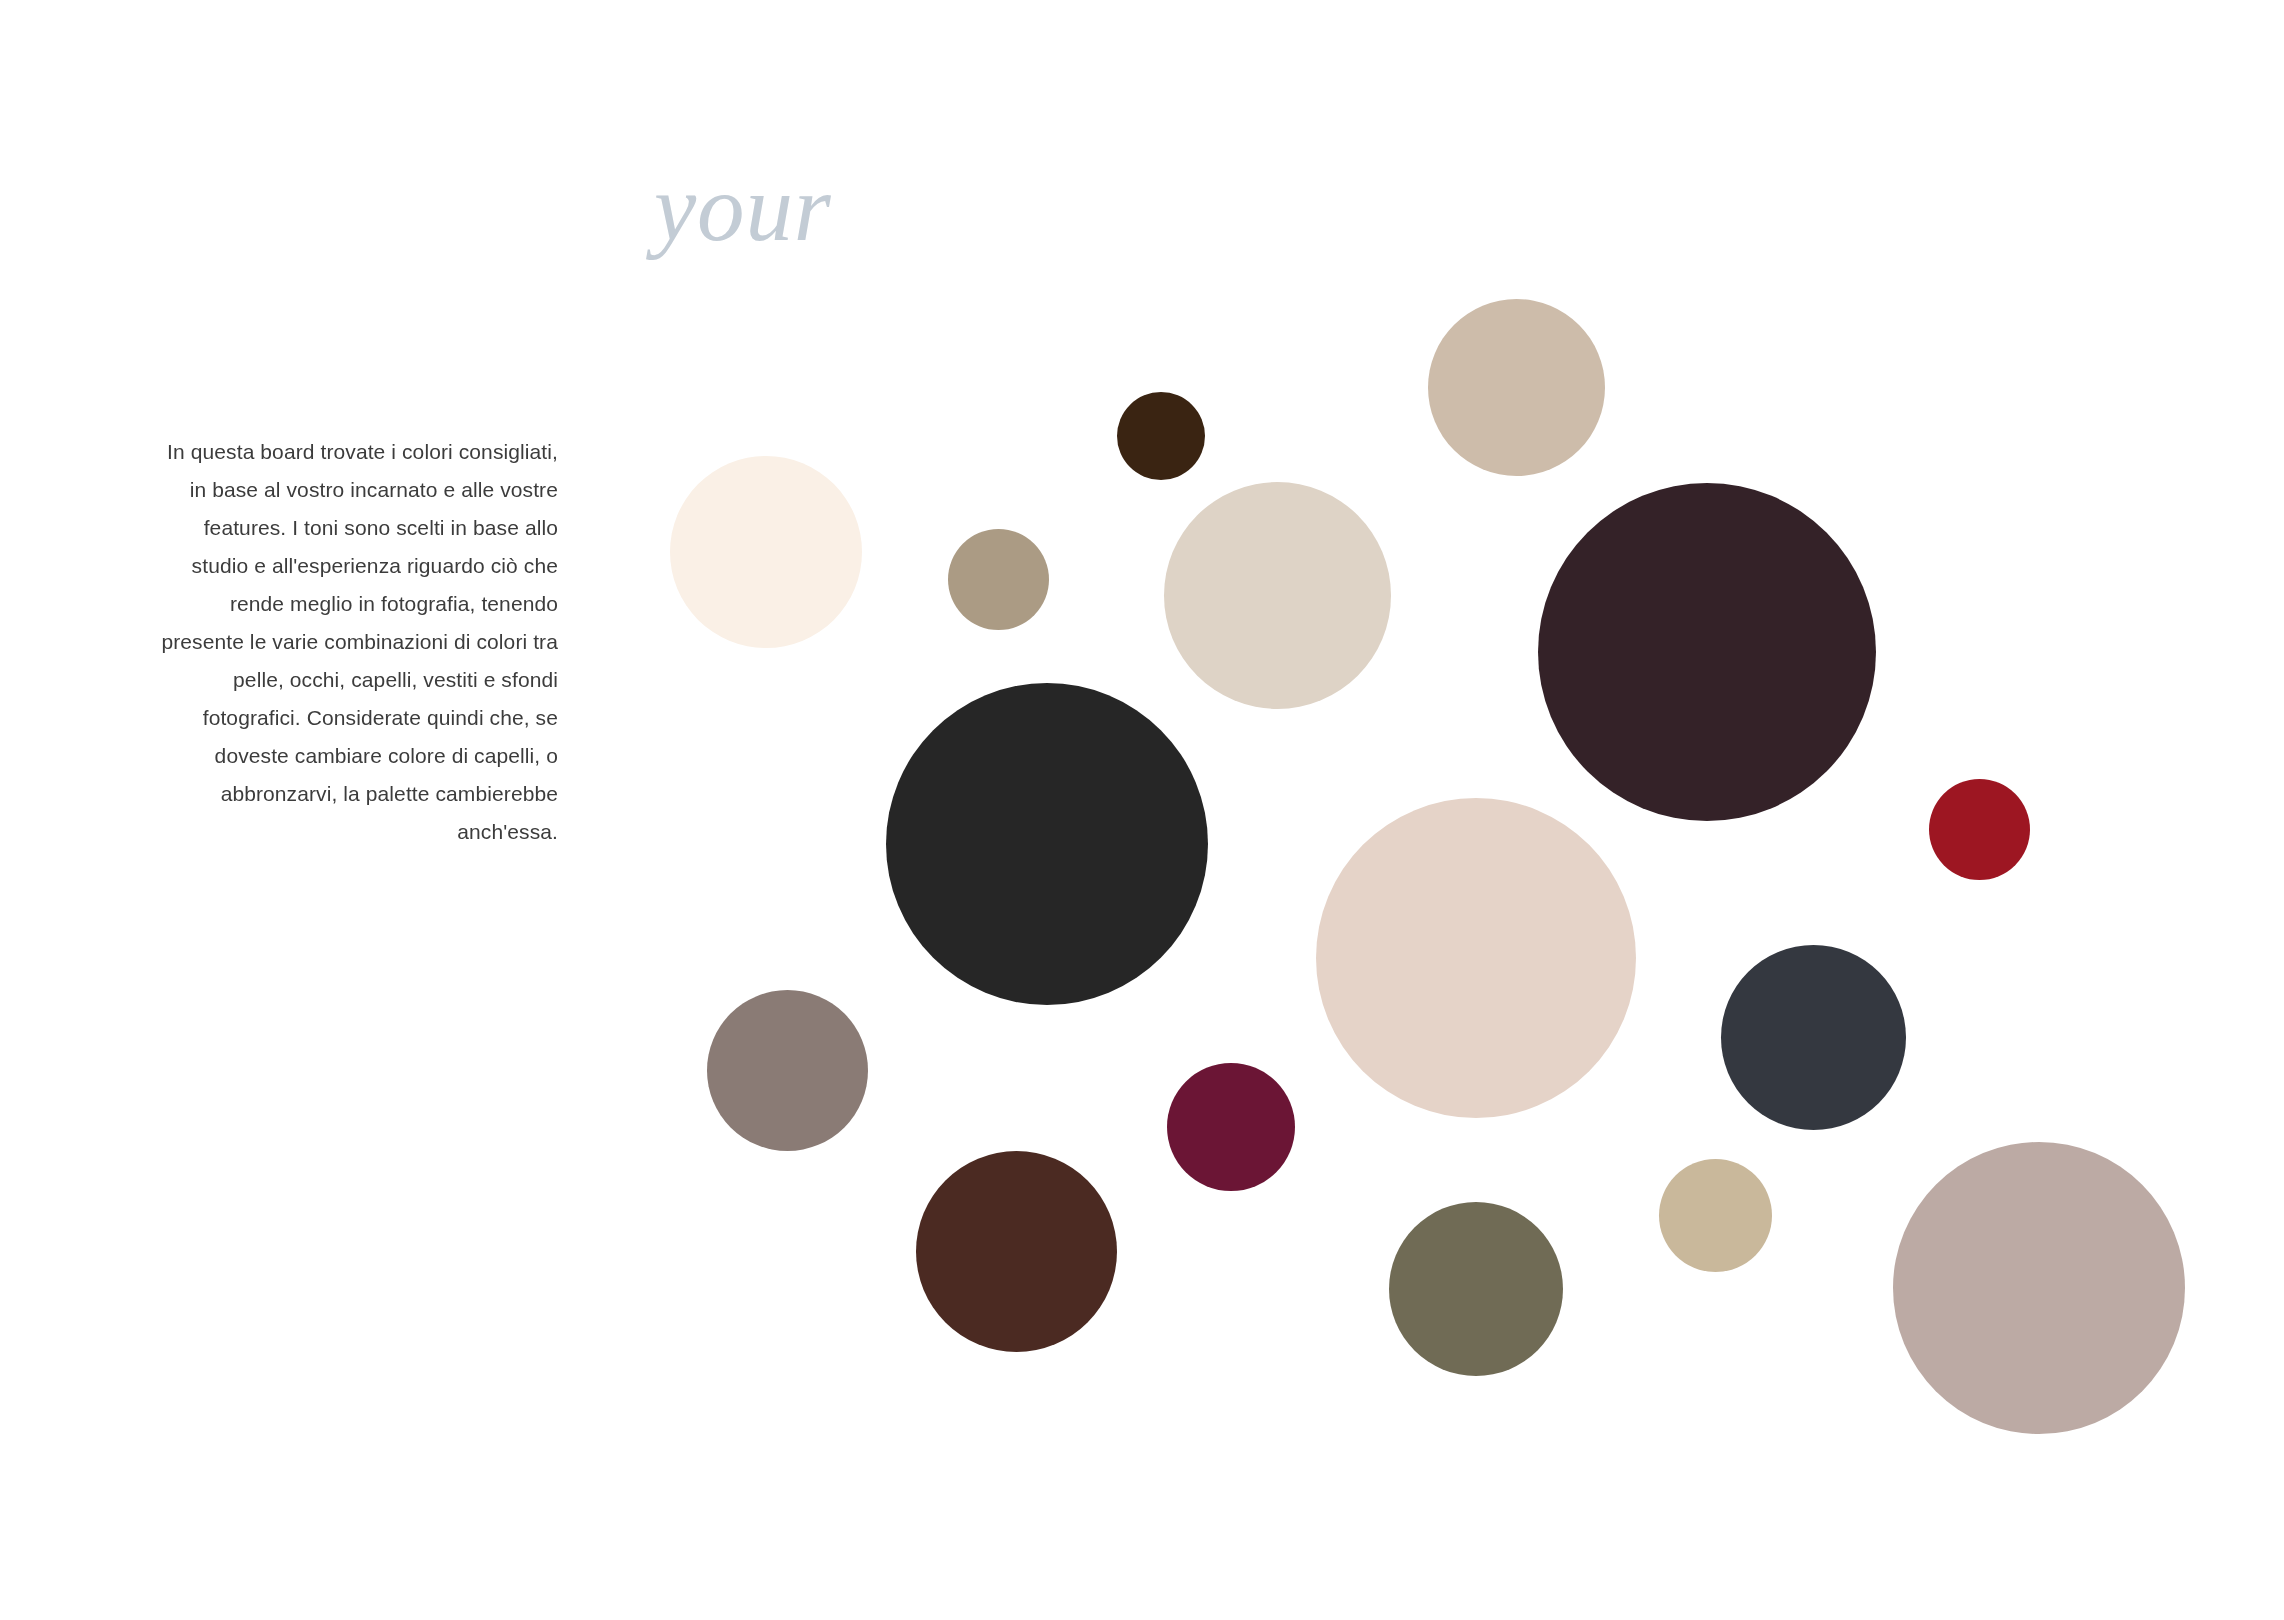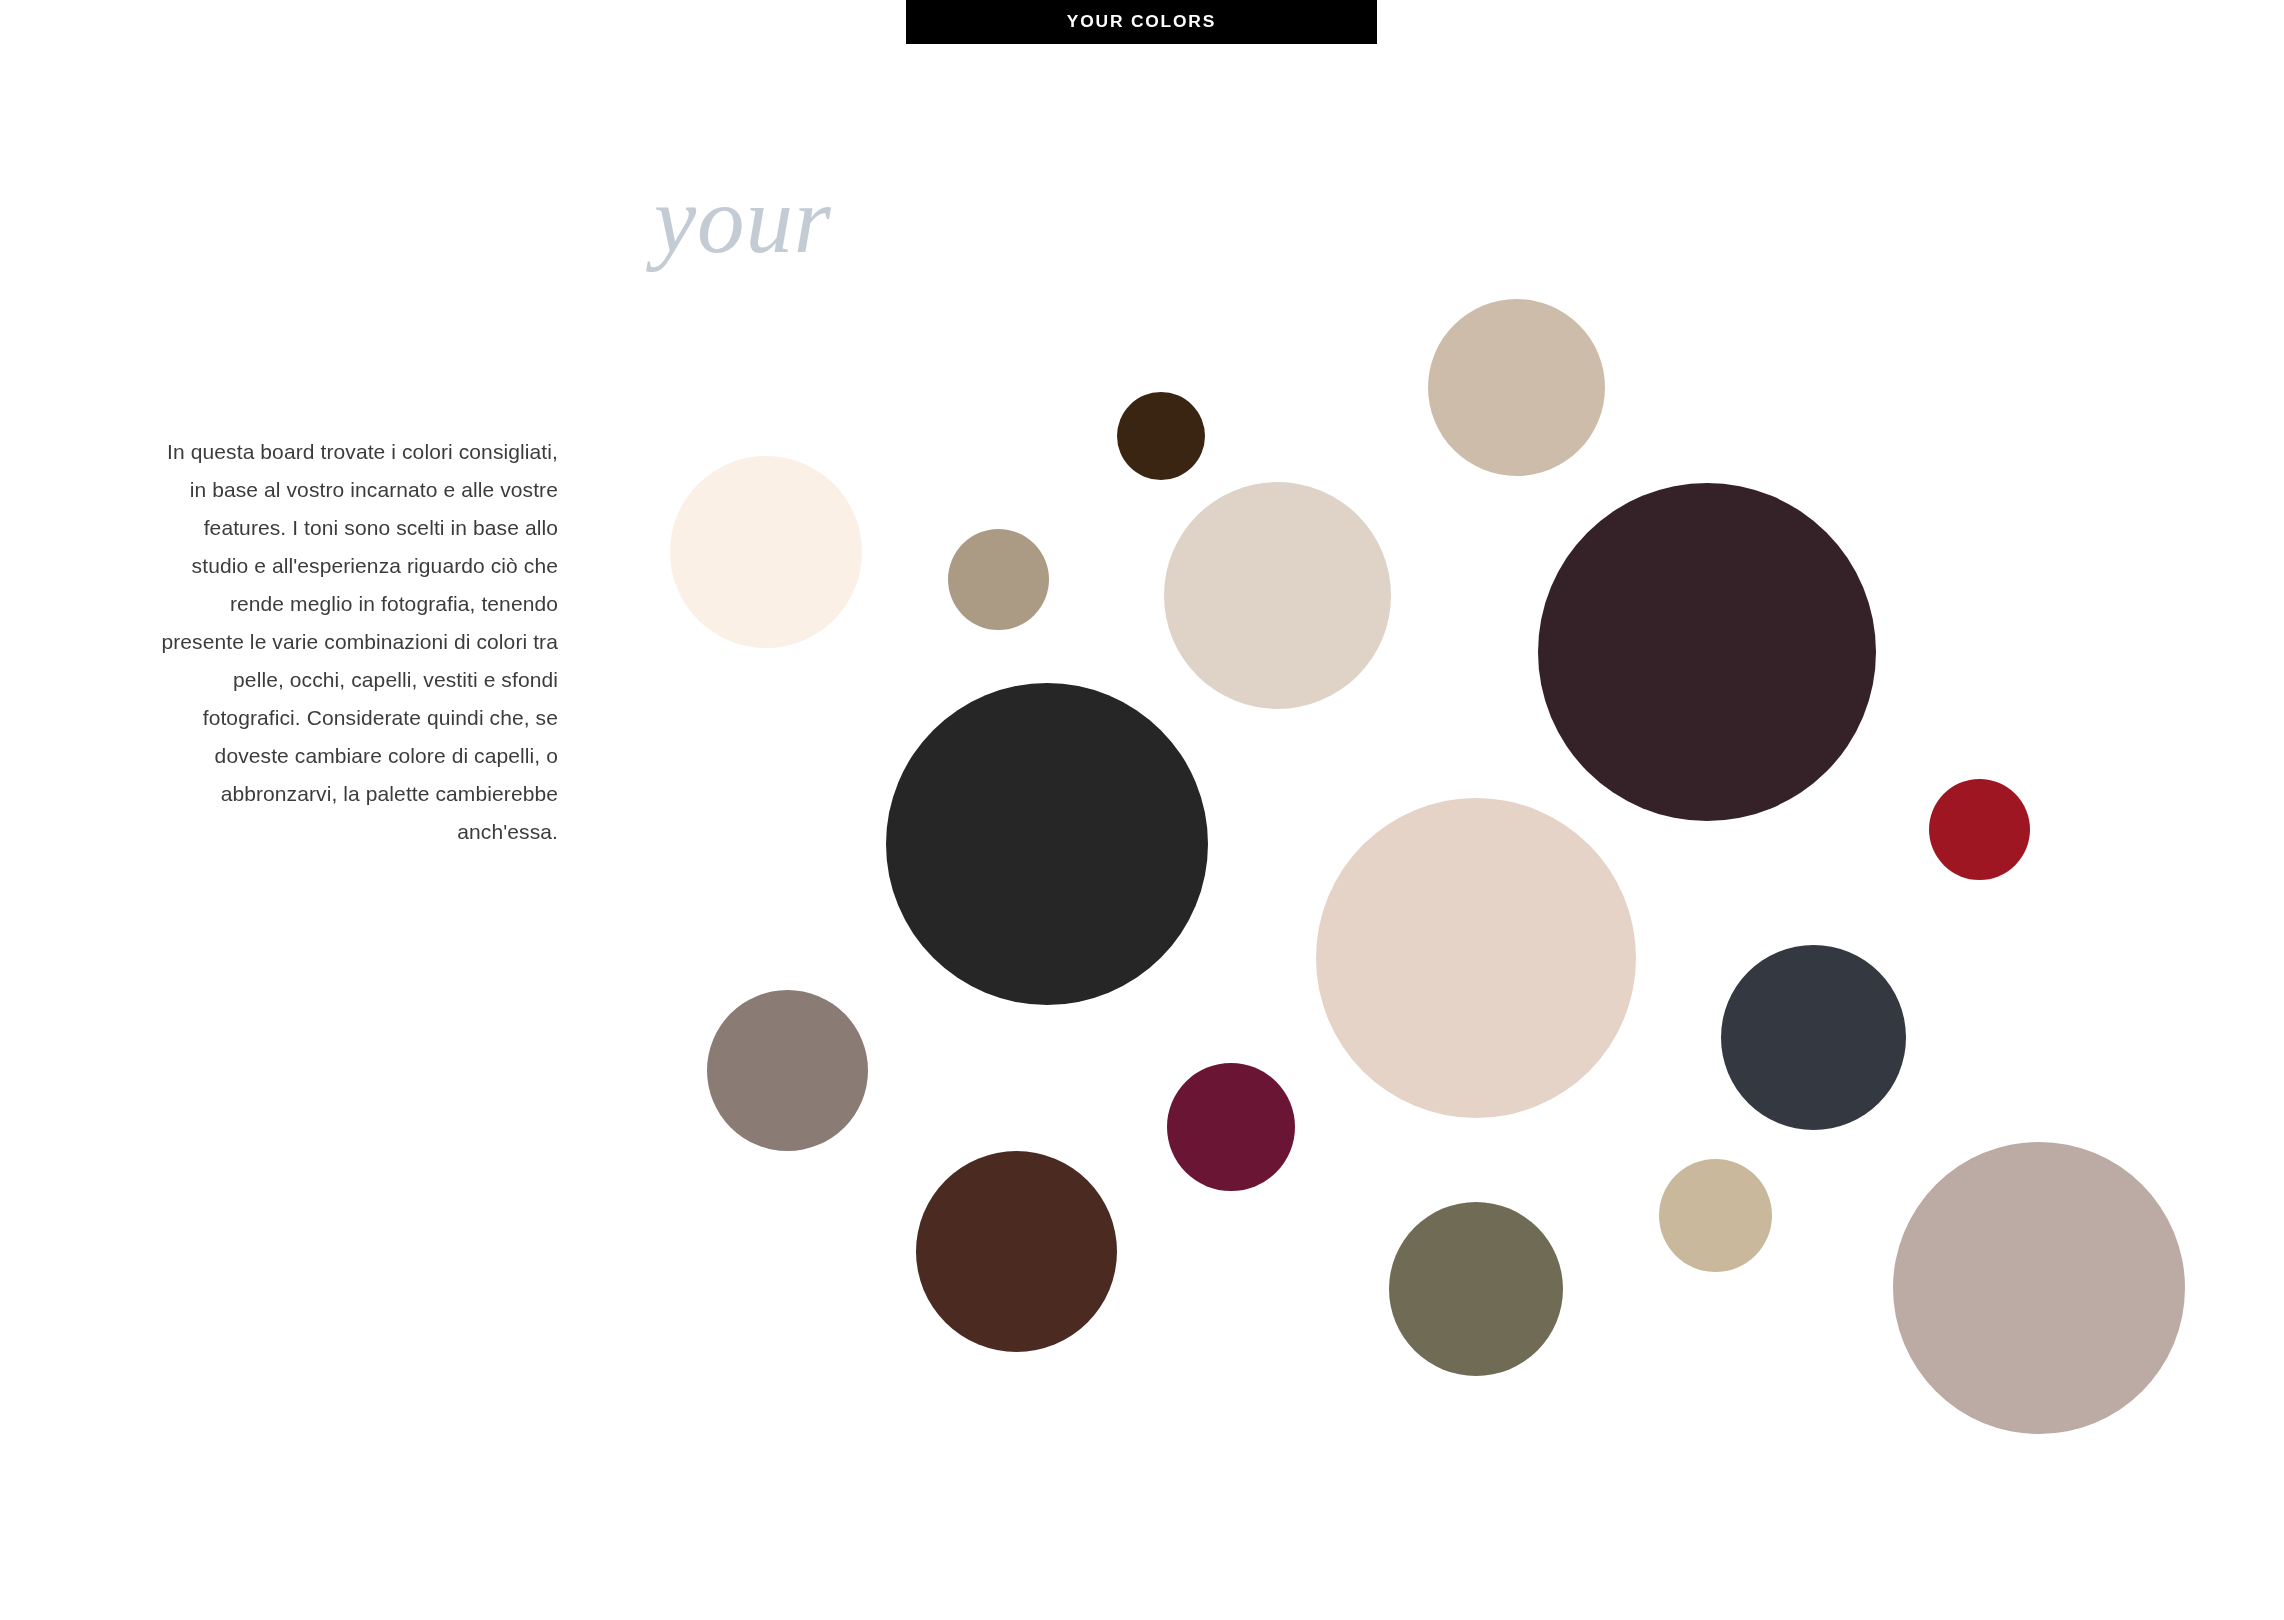--- a/index.html
+++ b/index.html
@@ -55,21 +55,20 @@
     position: absolute;
     left: 307px;
     top: 5.5px;
     font-family: "Liberation Serif", "DejaVu Serif", serif;
     font-style: italic;
     font-size: 95px;
     line-height: 1;
     color: #c3ccd5;
     letter-spacing: 0.9px;
     white-space: nowrap;
-    margin-top: 12px;
   }
   .title-main {
     position: absolute;
     left: 0px;
     top: 40px;
     font-family: "Liberation Serif", "DejaVu Serif", serif;
     font-size: 130px;
     line-height: 1;
     font-weight: 400;
     color: #b9a488;
@@ -103,23 +102,20 @@
   .swatch {
     position: absolute;
     border-radius: 50%;
   }
 </style>
 </head>
 <body>
 
 <div class="page" style="background: rgb(255, 255, 255);">
 
-  <div class="banner">
-    <span class="banner-label">YOUR COLORS</span>
-  </div>
 
   <div class="title-block">
     <span class="title-script">your</span>
   </div>
 
   <p class="intro-text">In questa board trovate i colori consigliati, in base al vostro incarnato e alle vostre features. I toni sono scelti in base allo studio e all'esperienza riguardo ciò che rende meglio in fotografia, tenendo presente le varie combinazioni di colori tra pelle, occhi, capelli, vestiti e sfondi fotografici. Considerate quindi che, se doveste cambiare colore di capelli, o abbronzarvi, la palette cambierebbe anch'essa.</p>
 
   <div class="swatch-field">
       <div class="swatch" style="left: 670px; top: 456px; width: 192px; height: 192px; background: rgb(250, 240, 230);"></div>
       <div class="swatch" style="left: 948px; top: 529px; width: 101px; height: 101px; background: rgb(171, 155, 132);"></div>

